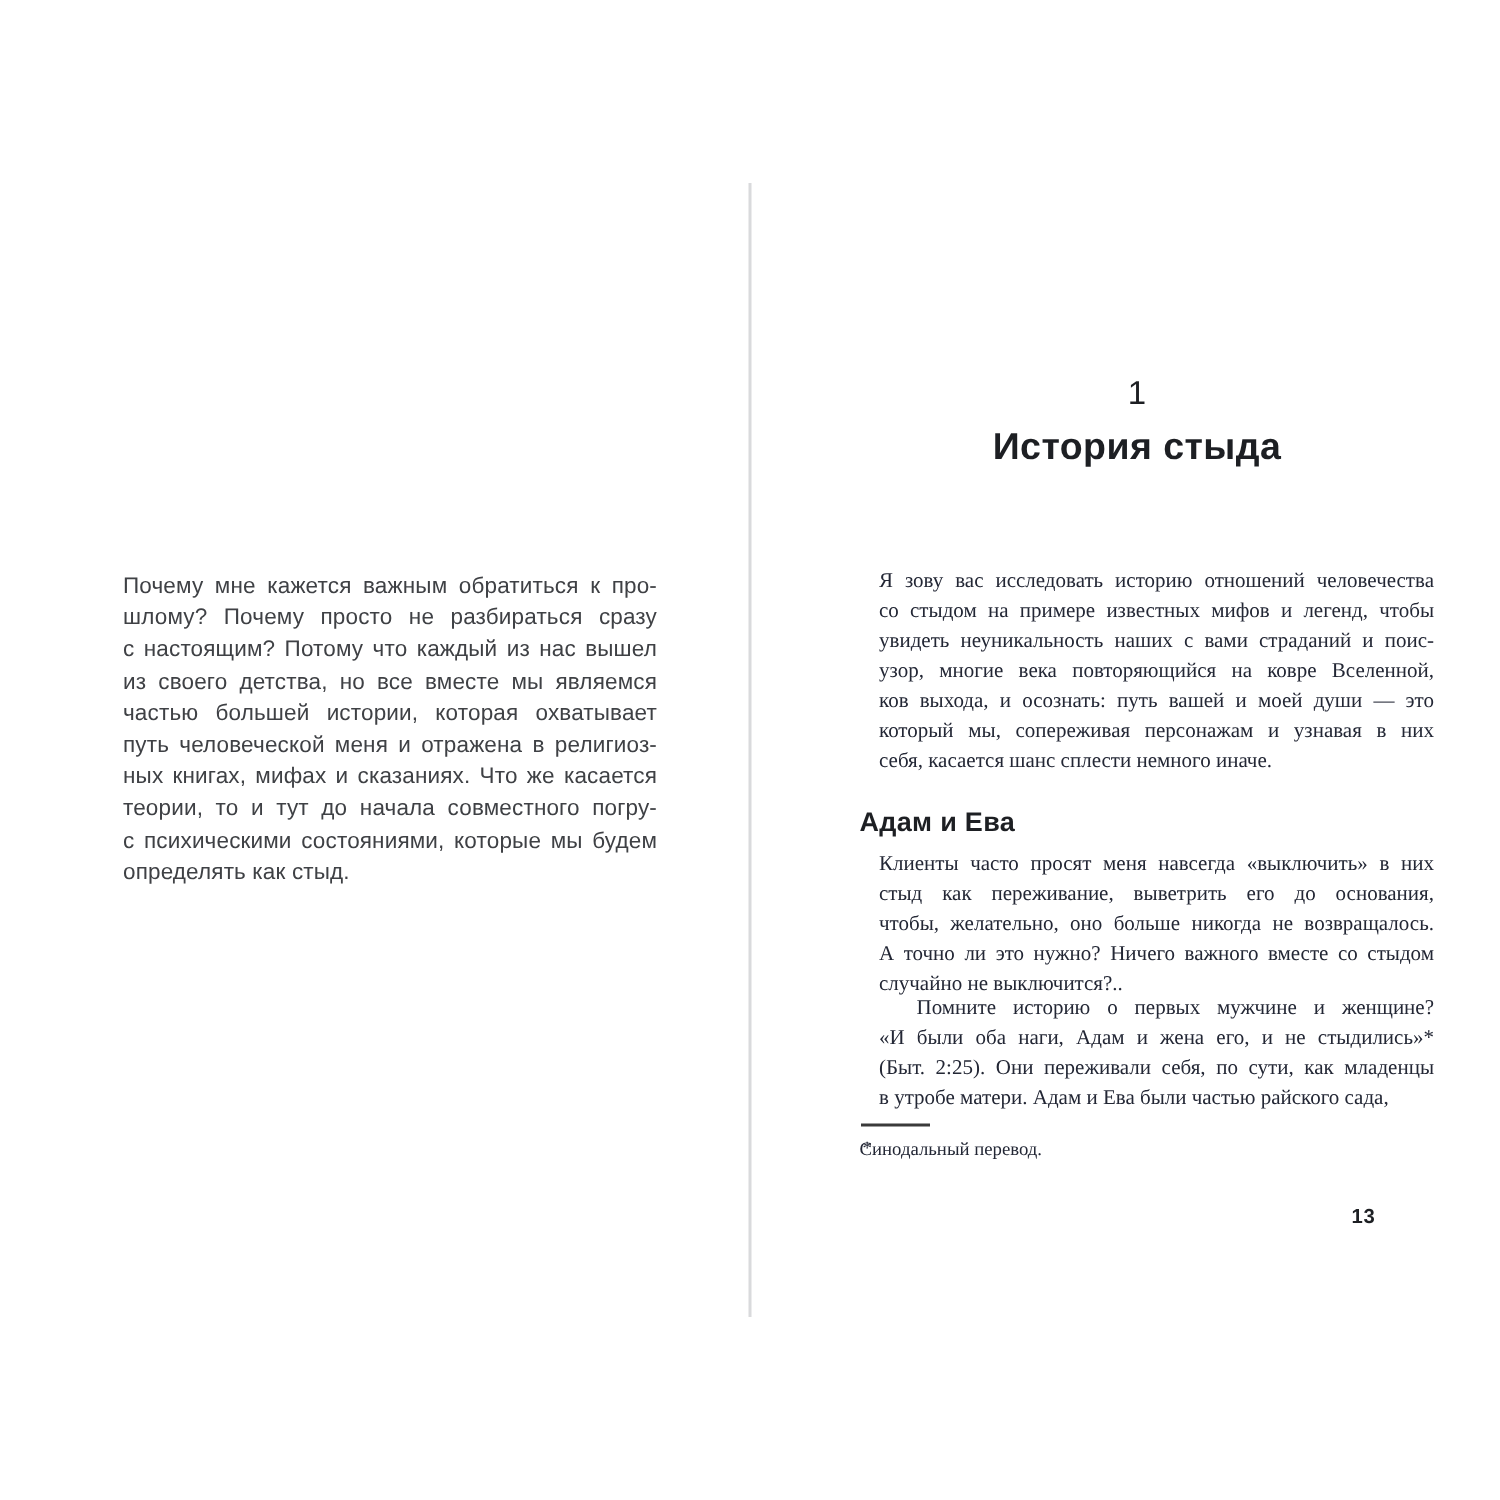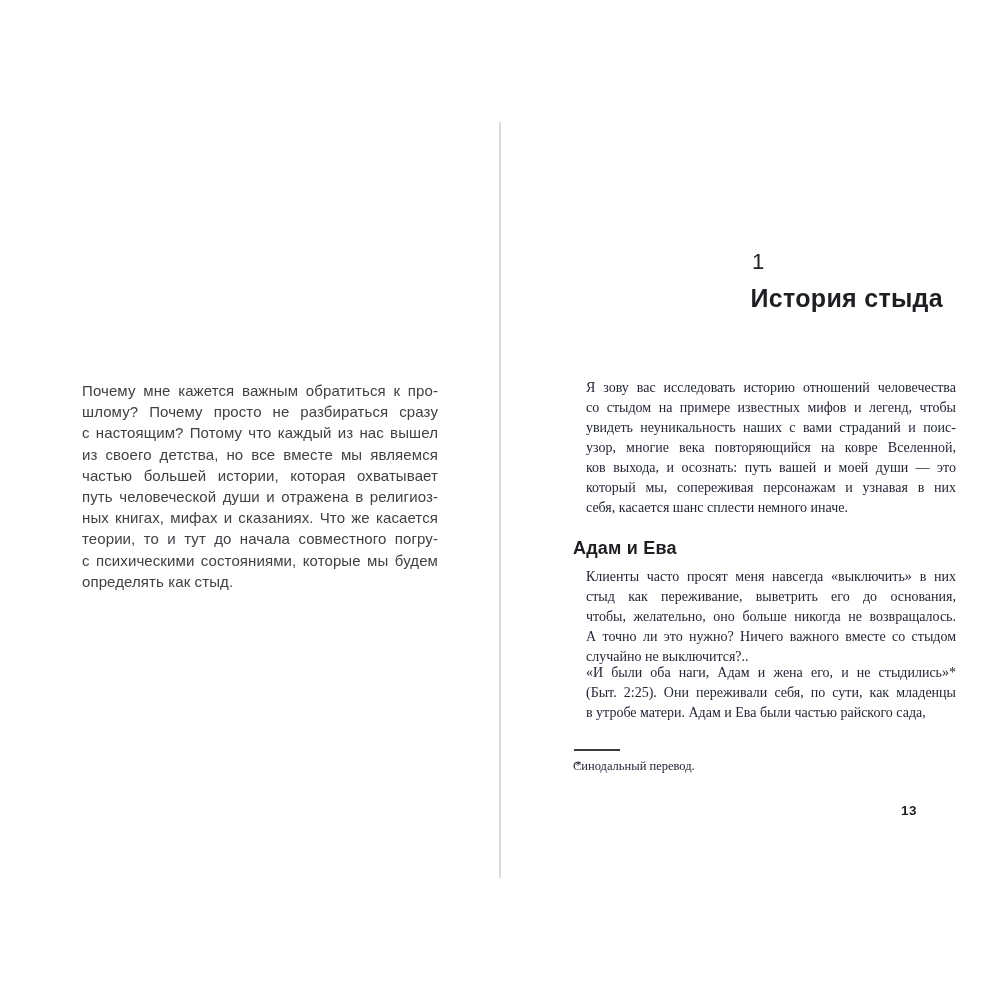--- a/index.html
+++ b/index.html
@@ -67,21 +67,21 @@
     font-family: "Liberation Sans", sans-serif;
     font-size: 22px;
     line-height: 1.2;
     color: var(--heading_text, #1d1f23);
   }
   .chapter-title {
     position: absolute;
     top: 283px;
     left: 0;
     width: 100%;
-    text-align: right;
+    text-align: center;
     font-family: "Liberation Sans", sans-serif;
     font-weight: bold;
     font-size: 25px;
     line-height: 1.2;
     letter-spacing: 0.3px;
     color: var(--heading_text, #1d1f23);
   }
   .serif-par {
     position: absolute;
     left: 13px;
@@ -151,21 +151,21 @@
 
   <div class="divider"></div>
 
   <div>
     <div class="left-par lines">
         <div class="line">Почему мне кажется важным обратиться к про-</div>
         <div class="line">шлому? Почему просто не разбираться сразу</div>
         <div class="line">с настоящим? Потому что каждый из нас вышел</div>
         <div class="line">из своего детства, но все вместе мы являемся</div>
         <div class="line">частью большей истории, которая охватывает</div>
-        <div class="line">путь человеческой души и отражена в религиоз-</div>
+        <div class="line">путь человеческой меня и отражена в религиоз-</div>
         <div class="line">ных книгах, мифах и сказаниях. Что же касается</div>
         <div class="line">теории, то и тут до начала совместного погру-</div>
         <div class="line">с психическими состояниями, которые мы будем</div>
         <div class="line">определять как стыд.</div>
       </div>
   </div>
 
   <div class="right-col">
 
     <div class="chapter-number">1</div>
@@ -186,20 +186,21 @@
 
     <div class="serif-par para2 lines">
         <div class="line">Клиенты часто просят меня навсегда «выключить» в них</div>
         <div class="line">стыд как переживание, выветрить его до основания,</div>
         <div class="line">чтобы, желательно, оно больше никогда не возвращалось.</div>
         <div class="line">А точно ли это нужно? Ничего важного вместе со стыдом</div>
         <div class="line">случайно не выключится?..</div>
       </div>
 
     <div class="serif-par para3 lines">
+        <div class="line line-indent">Помните историю о первых мужчине и женщине?</div>
         <div class="line">«И были оба наги, Адам и жена его, и не стыдились»*</div>
         <div class="line">(Быт. 2:25). Они переживали себя, по сути, как младенцы</div>
         <div class="line">в утробе матери. Адам и Ева были частью райского сада,</div>
       </div>
 
     <div class="fn-rule"></div>
 
     <div class="footnote">
       <span class="fn-marker">*</span>
       <span class="fn-text">Синодальный перевод.</span>

